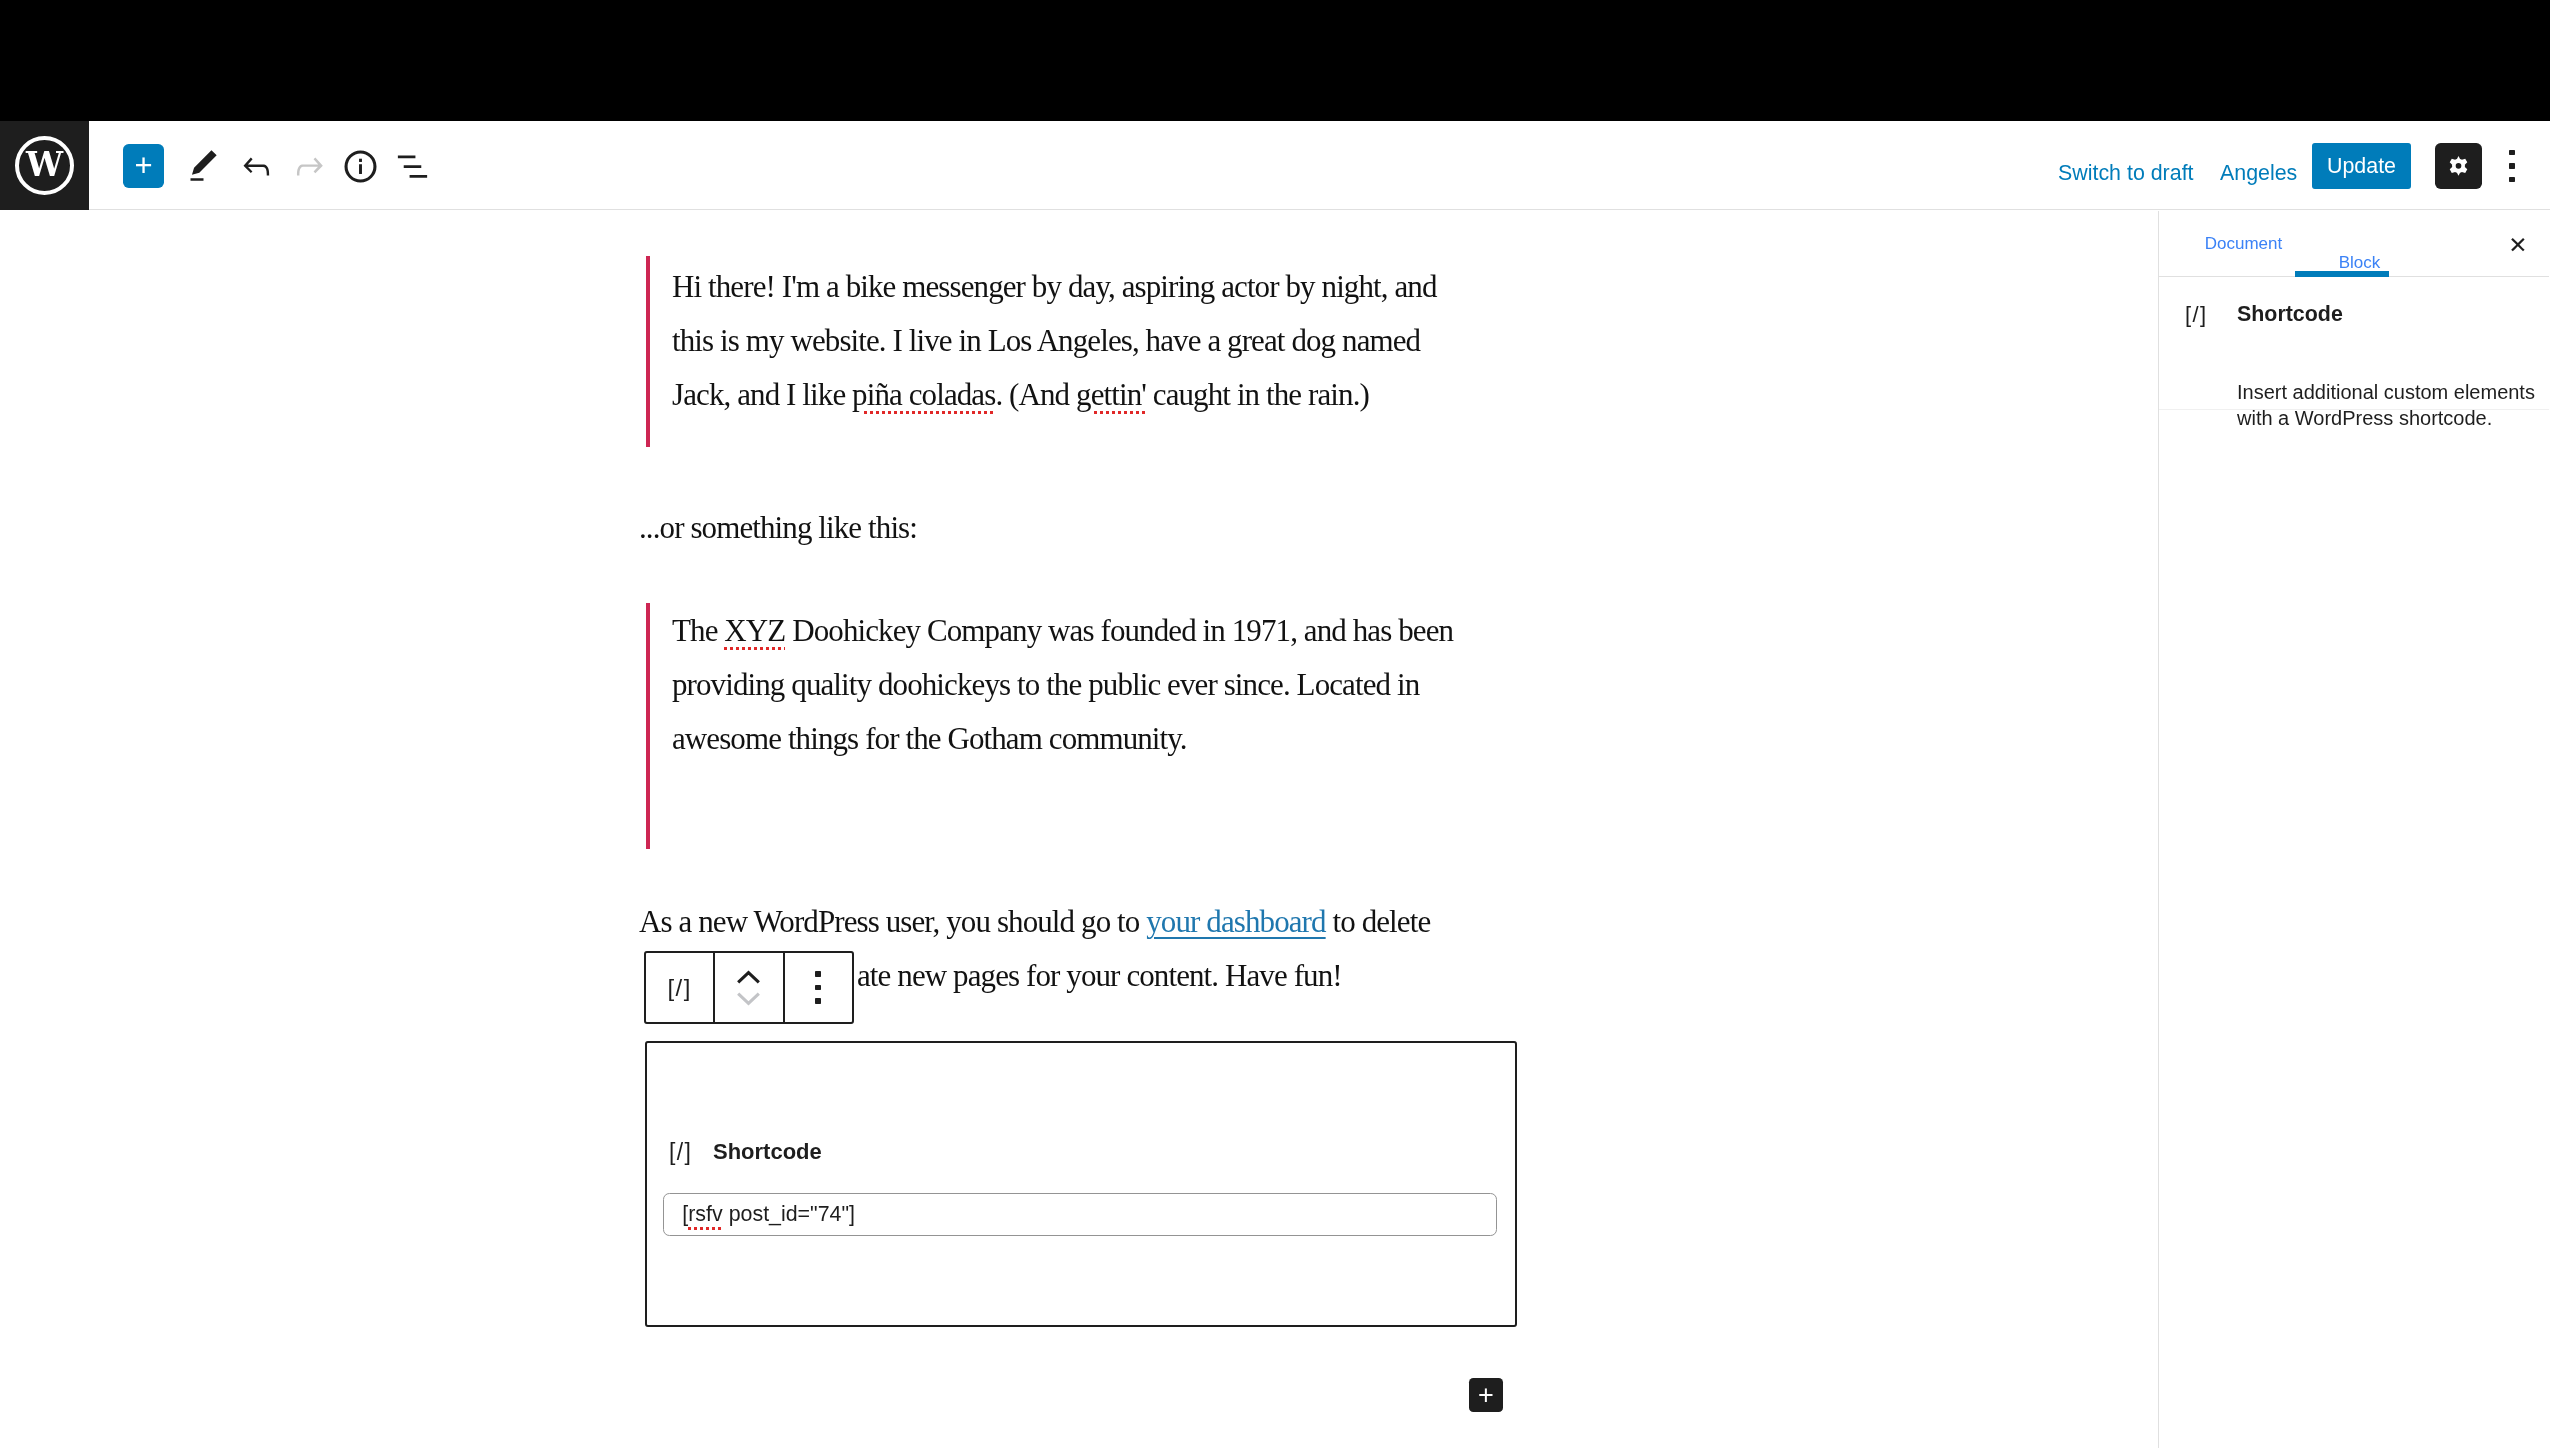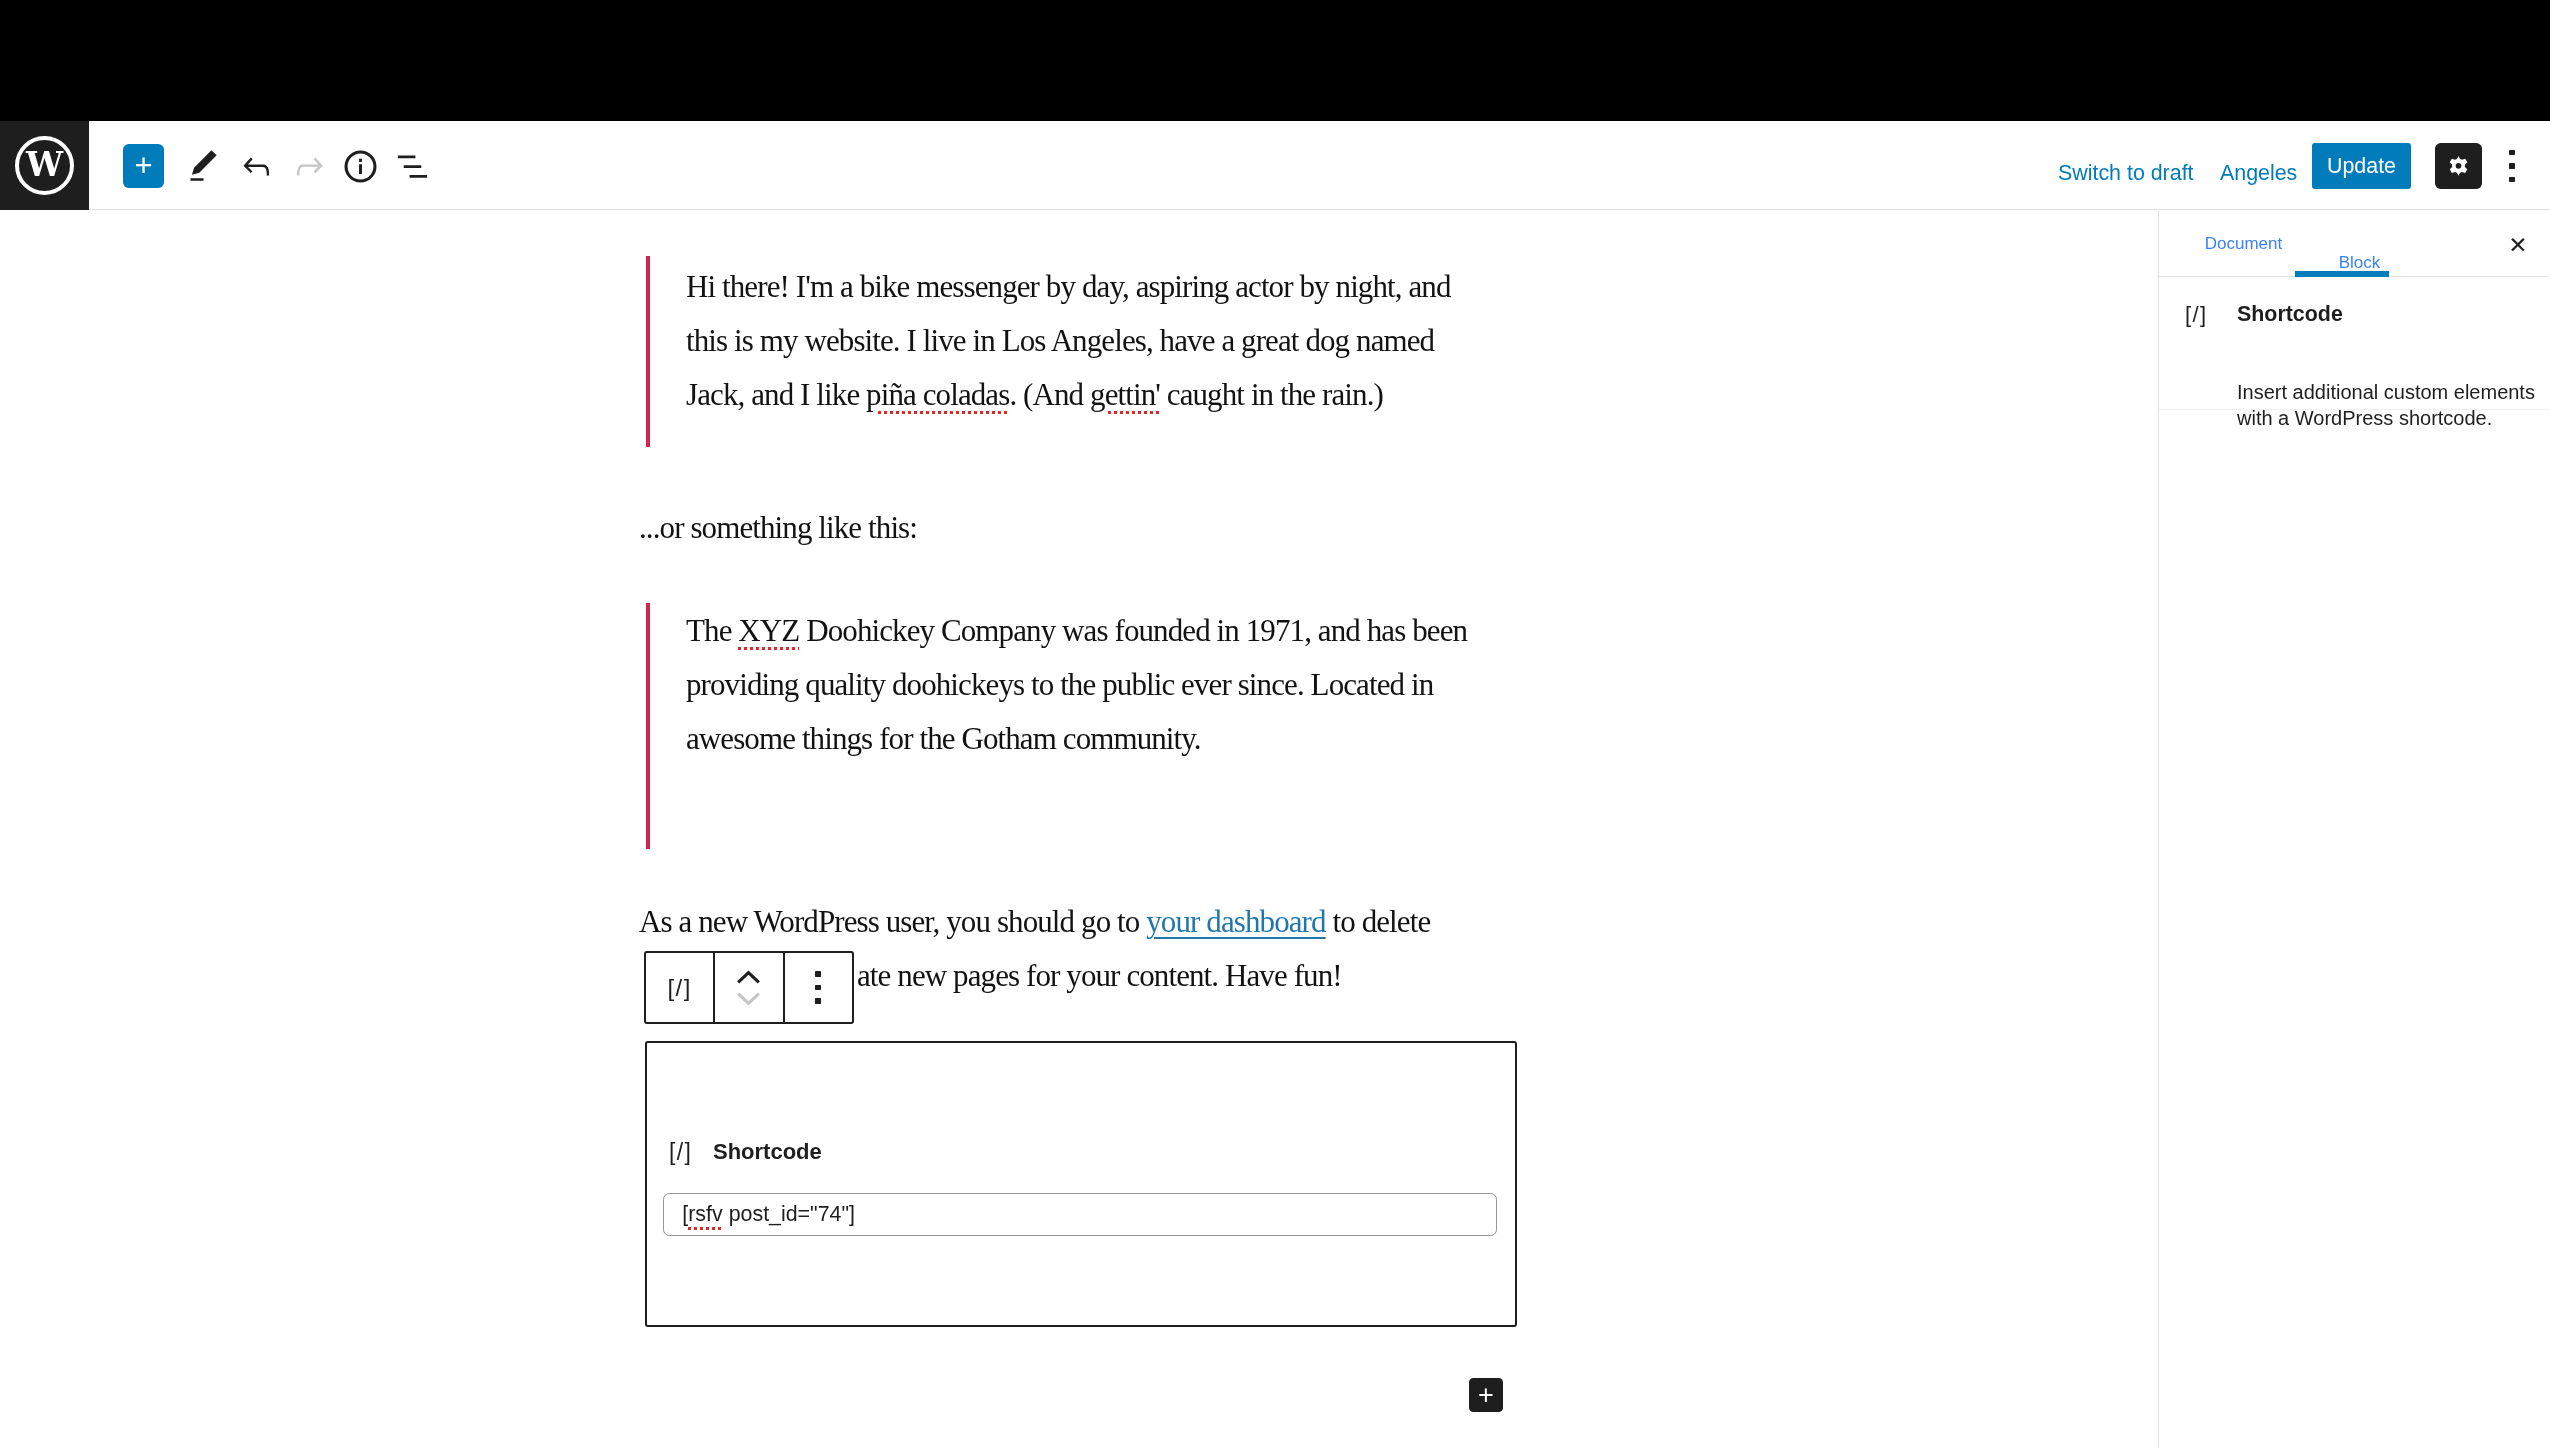--- a/index.html
+++ b/index.html
@@ -57,21 +57,21 @@
                font-family:"DejaVu Sans",sans-serif; font-size:23px; color:#1e1e1e; cursor:pointer; }
   .panel-icon { position:absolute; left:26px; top:91px; font-size:22px; color:#1e1e1e;
                 letter-spacing:1.4px; }
   .panel-title { position:absolute; left:78px; top:91px; font-size:21.4px; font-weight:700; color:#1e1e1e; }
   .panel-desc { position:absolute; left:78px; top:124px; font-size:20px; line-height:26.4px; color:#1e1e1e;margin-top:44px; }
   .panel-divider { position:absolute; left:0; top:198px; width:390px; height:1.4px; background:#f0f0f0; }
 
   
   .serif { font-family:"Liberation Serif","DejaVu Serif",serif; color:#121212;
            font-size:31px; letter-spacing:-0.9px; line-height:54px; white-space:nowrap; }
-  .quote { border-left:4.3px solid #cd2653; padding-left:36px; }
+  .quote { border-left:4.3px solid #cd2653; padding-left:22px; }
   .q1 { left:646px; top:256px; height:191px; padding-top:4.3px; }
   .q2 { left:646px; top:603px; height:246px; padding-top:1.4px; }
   .misspell { text-decoration-line:underline; text-decoration-style:dotted;
               text-decoration-color:#e02828; text-decoration-thickness:2.5px;
               text-underline-offset:6.4px; }
   .content-link { color:#1f77ae; text-decoration:underline; text-decoration-thickness:1.8px;
                   text-underline-offset:5px; cursor:pointer; }
 
   
   .block-toolbar { left:644px; top:951px; width:210px; height:73px; background:#fff;

